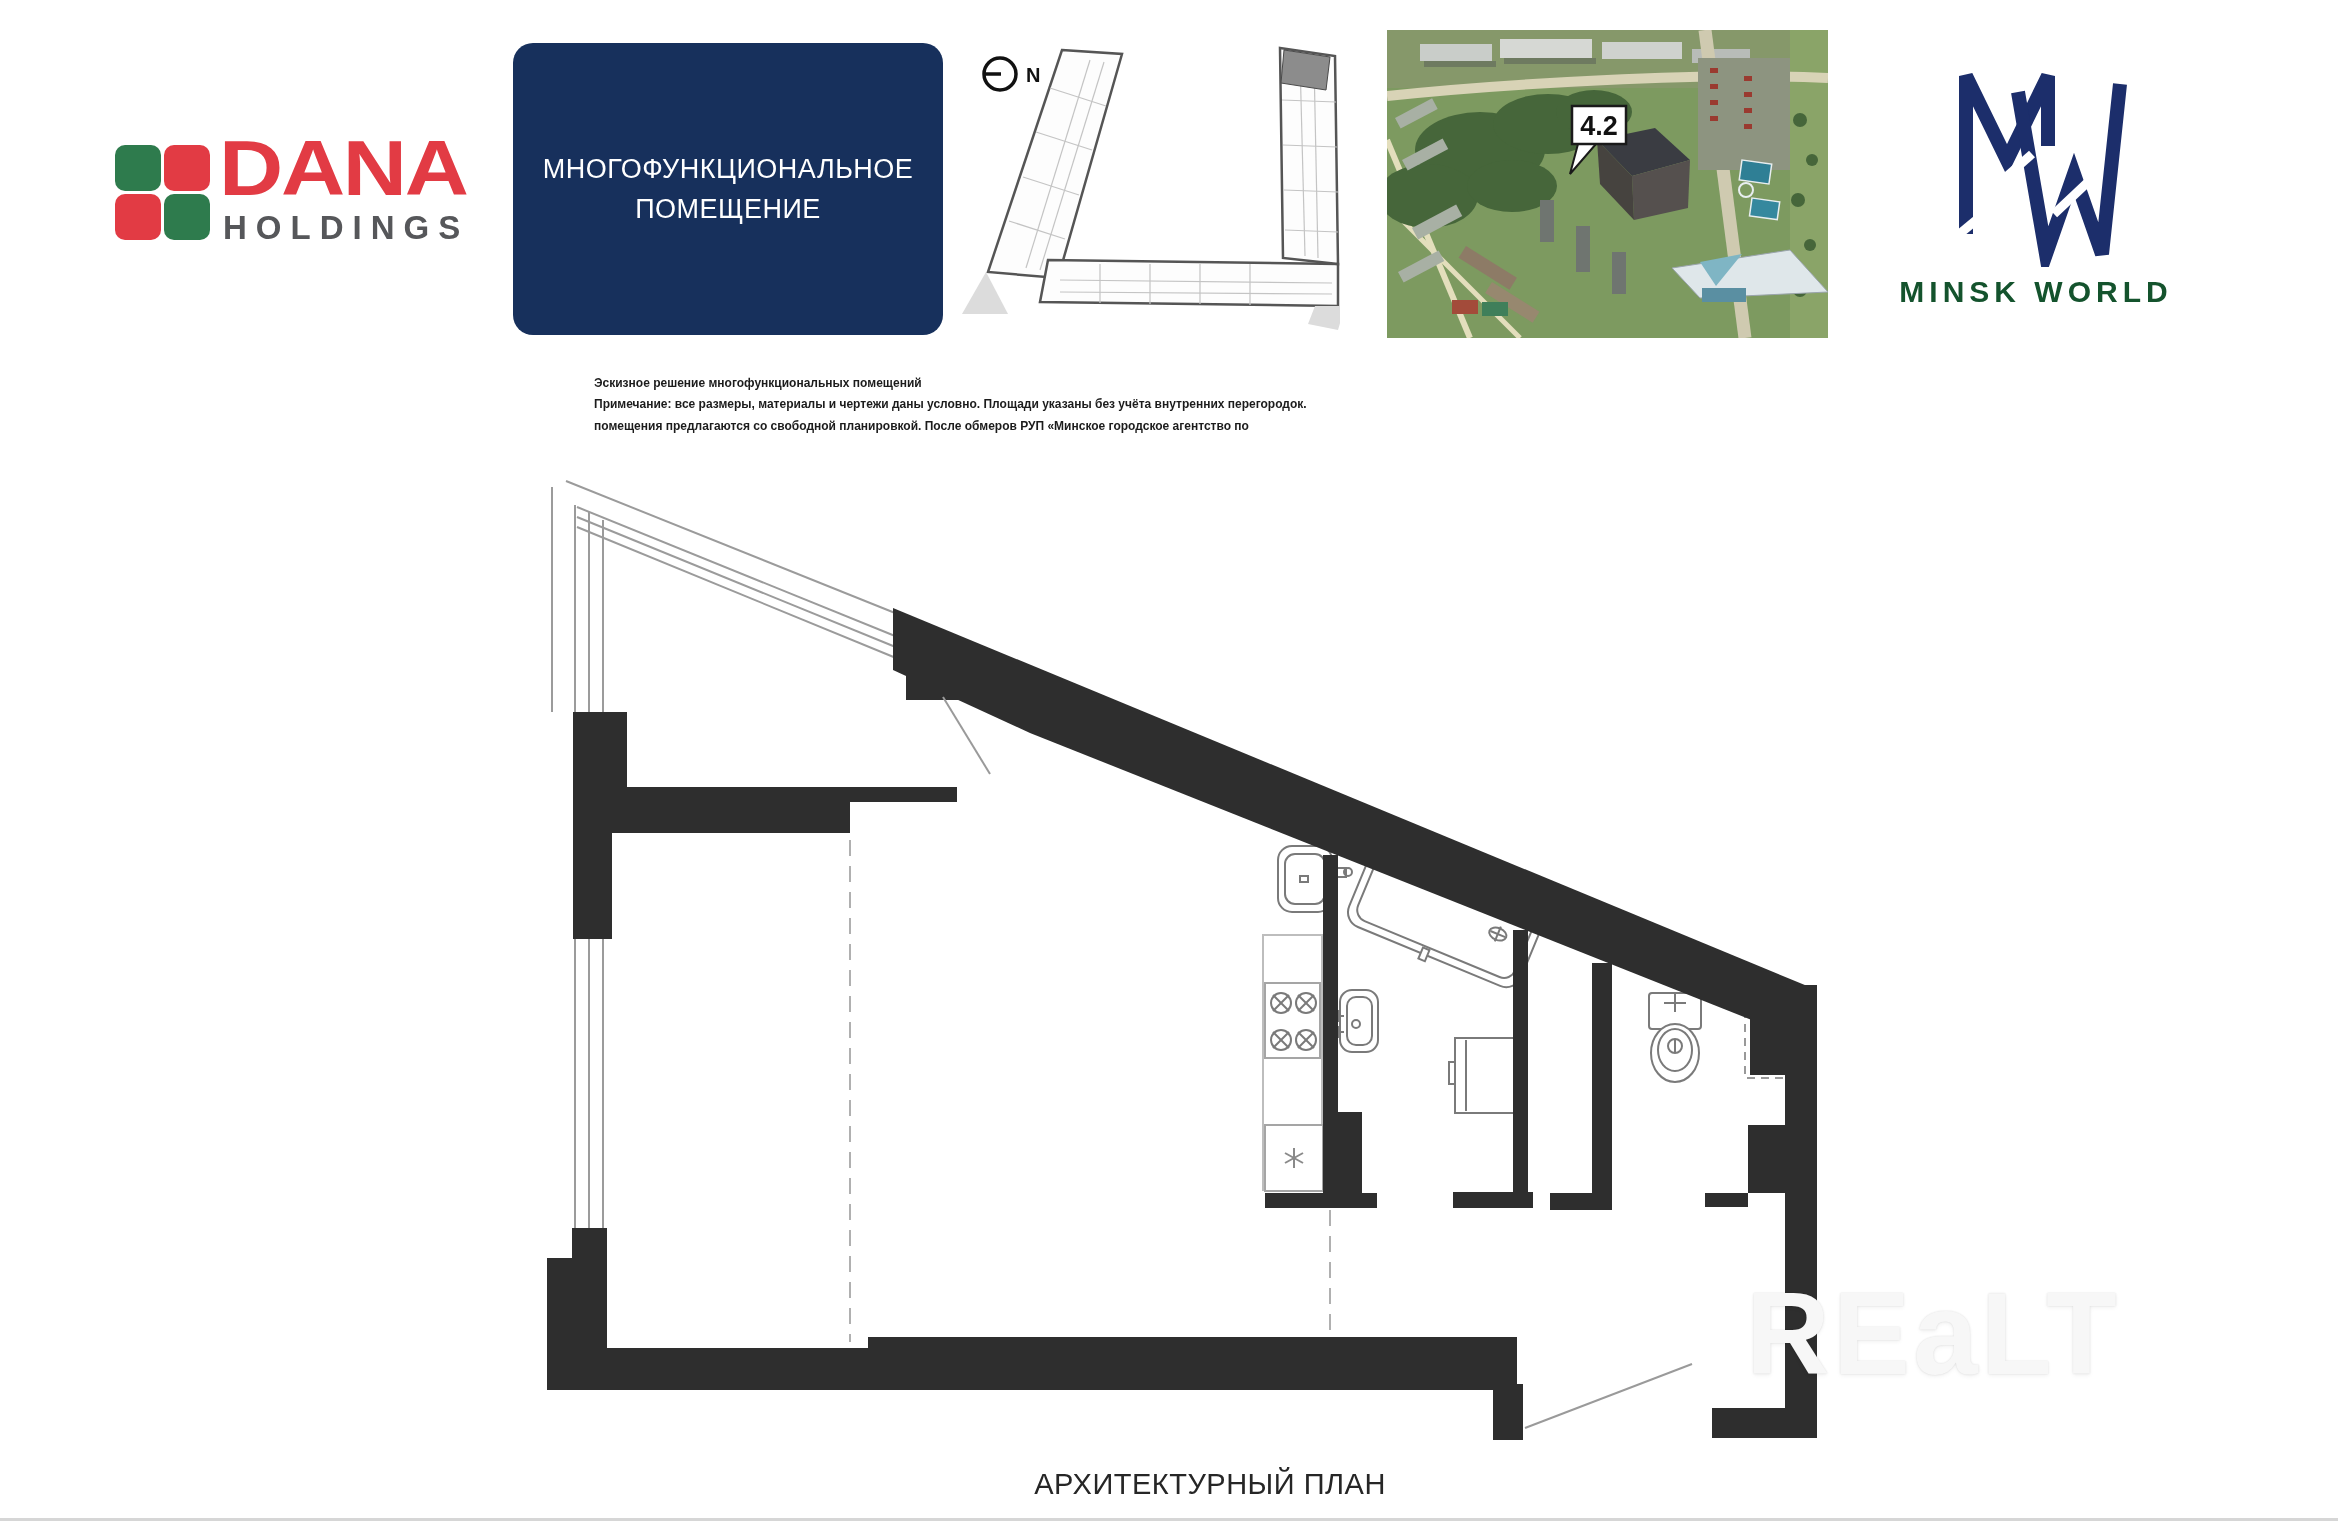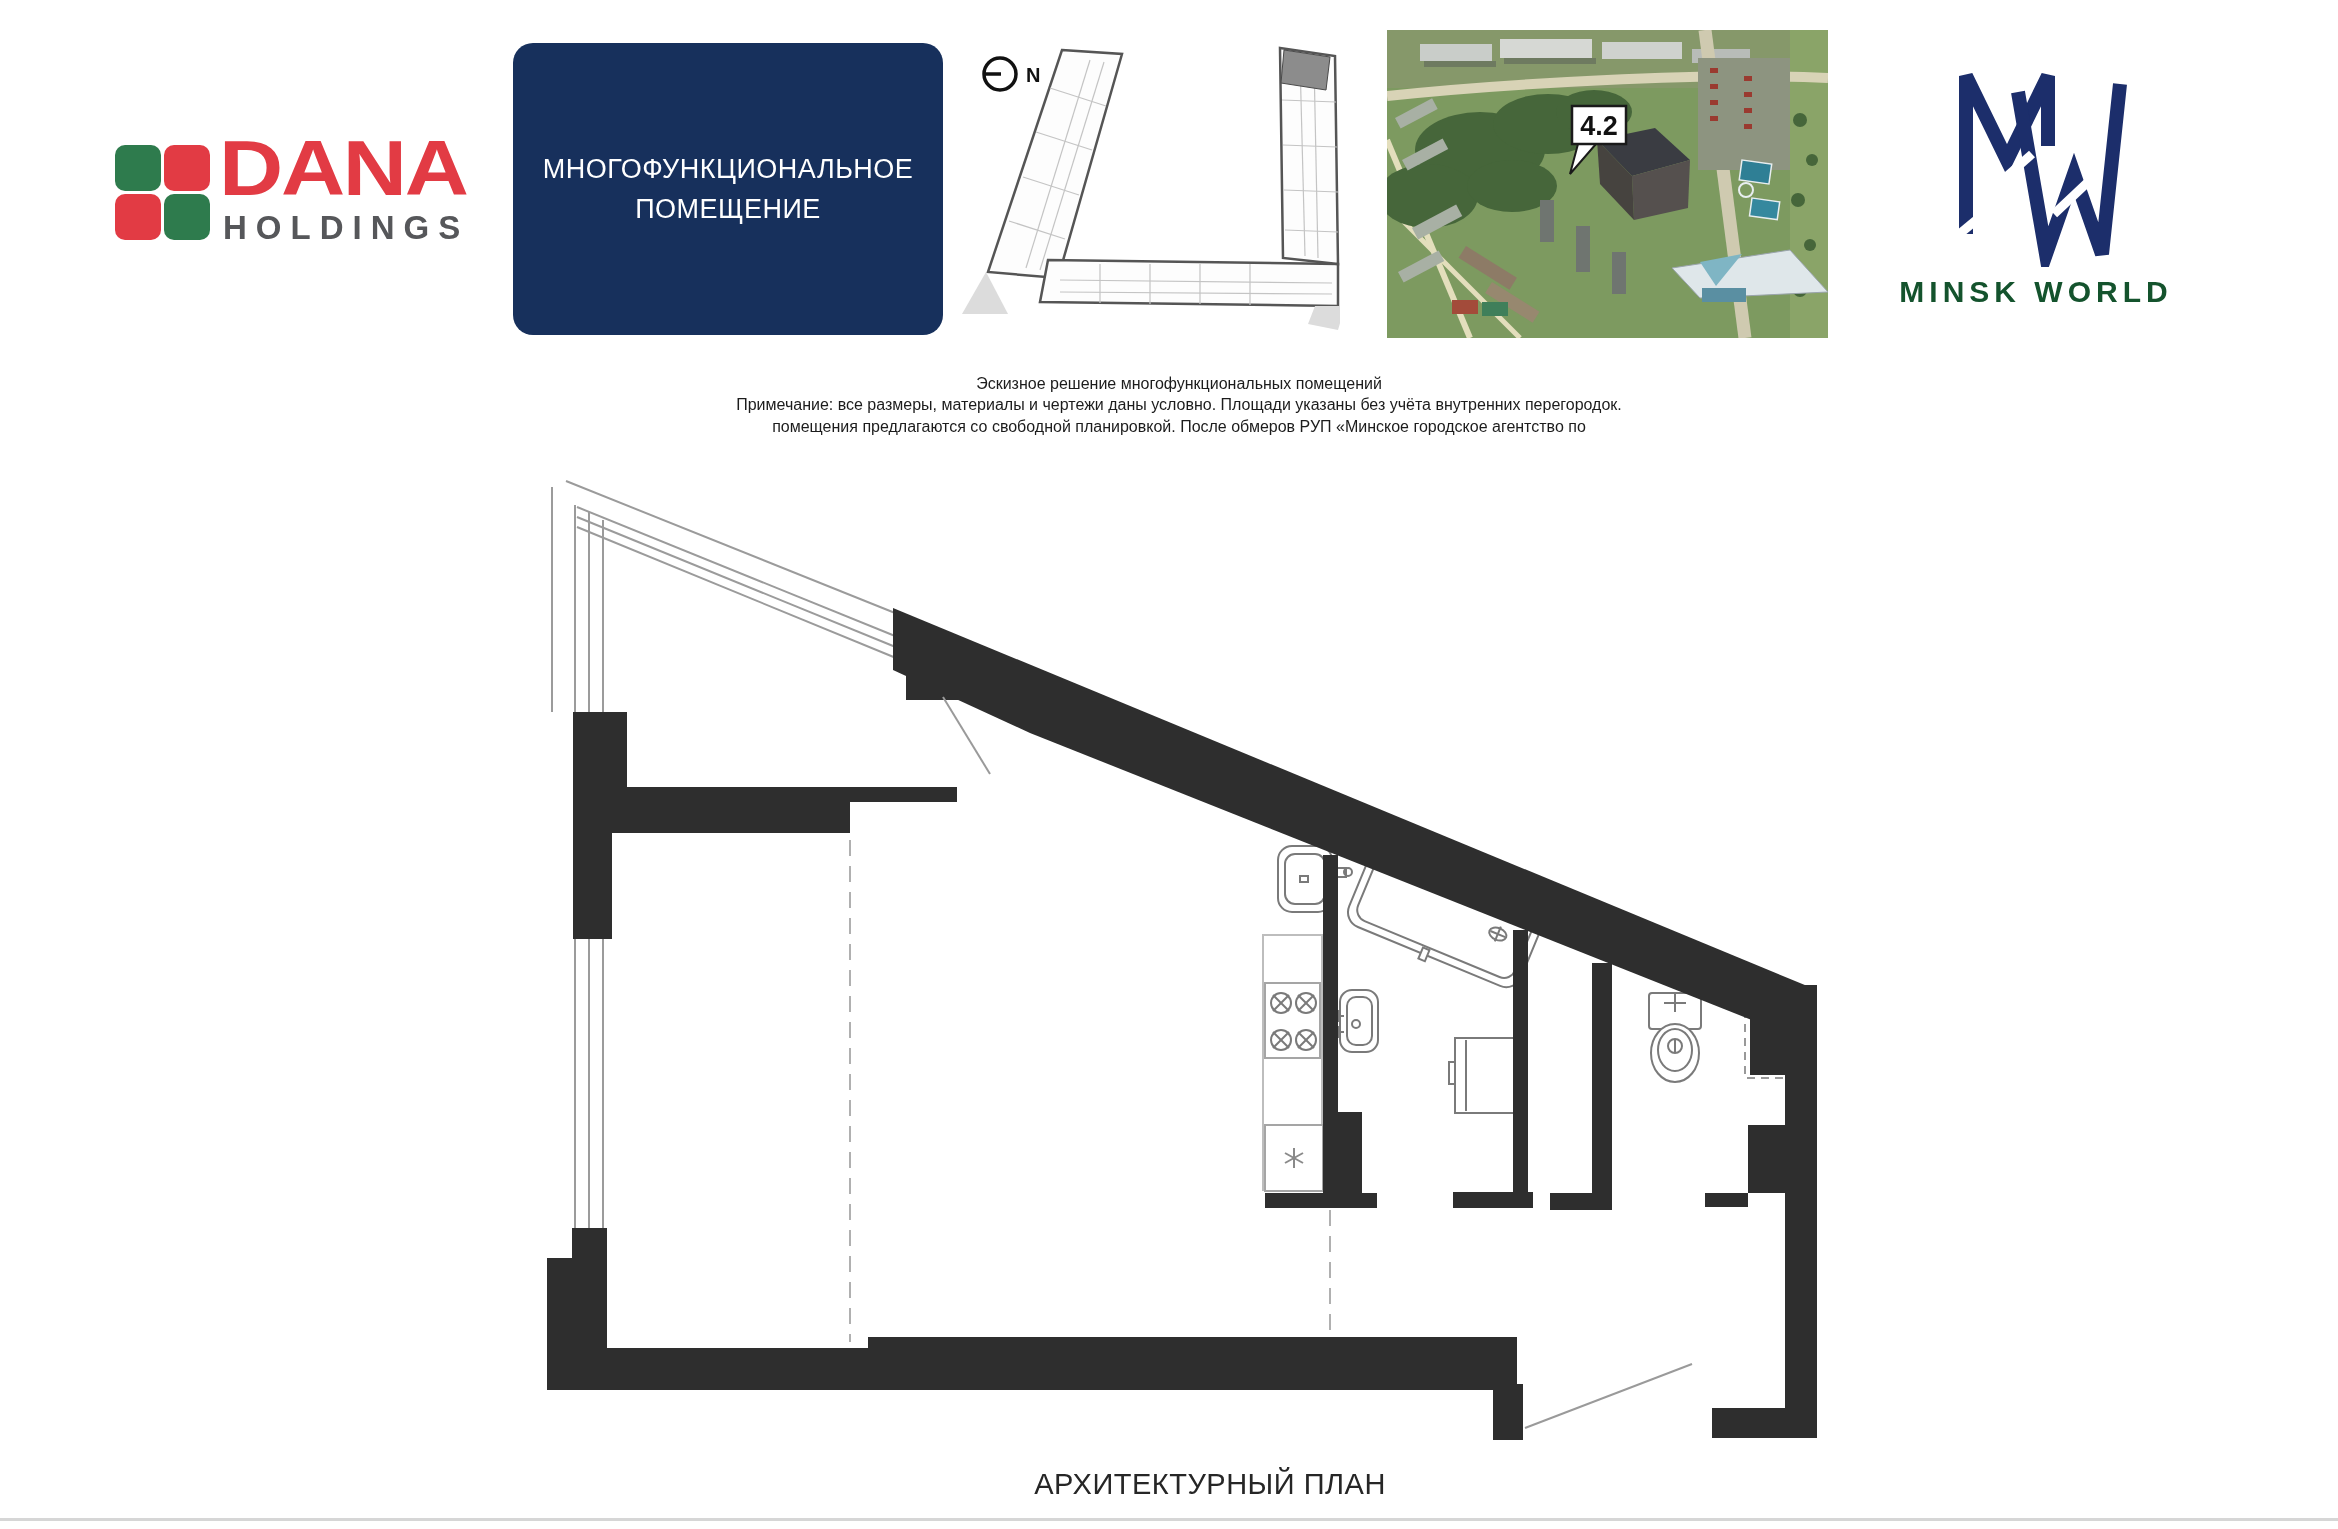--- a/index.html
+++ b/index.html
@@ -15,21 +15,21 @@
              letter-spacing:-2px;transform:scaleX(1.14);transform-origin:left top;line-height:1;}
   .dana-sub{position:absolute;left:108px;top:66px;font-size:33px;font-weight:700;color:#56575a;
             letter-spacing:9px;line-height:1;}
 
   
   .title-box{left:513px;top:43px;width:430px;height:292px;background:#17305c;display:flex;
              flex-direction:column;align-items:center;justify-content:center;gap:8px;border-radius:20px;}
   .title-box div{color:#ffffff;font-size:27px;letter-spacing:.5px;line-height:1.2;}
 
   
-  .notes{left:594px;top:373px;width:1170px;font-size:16px;line-height:21.4px;font-weight:400;color:#1c1c1c;text-align:center;}
+  .notes{left:594px;top:373px;width:1170px;font-size:12px;line-height:21.4px;font-weight:700;color:#1c1c1c;}
 
   
   .footer-title{left:1000px;top:1468px;width:420px;text-align:center;font-size:29px;color:#262626;letter-spacing:.5px;}
   .divider{left:0;top:1518px;width:2338px;height:3px;background:#d6d6d6;}
 
   
   .mw-text{left:1858px;top:275px;width:356px;text-align:center;font-size:30px;font-weight:700;
            color:#14532d;letter-spacing:5px;}
 
   
@@ -313,14 +313,15 @@
 
     <g stroke="#9a9a9a" stroke-width="2">
       <line x1="943" y1="697" x2="990" y2="774"></line>
       <line x1="1525" y1="1428" x2="1692" y2="1364"></line>
     </g>
   </svg>
 
   <div class="abs footer-title">АРХИТЕКТУРНЫЙ ПЛАН</div>
   <div class="abs divider"></div>
 
+  <div class="abs watermark">REaLT</div>
 
 </div>
 
 </body></html>

